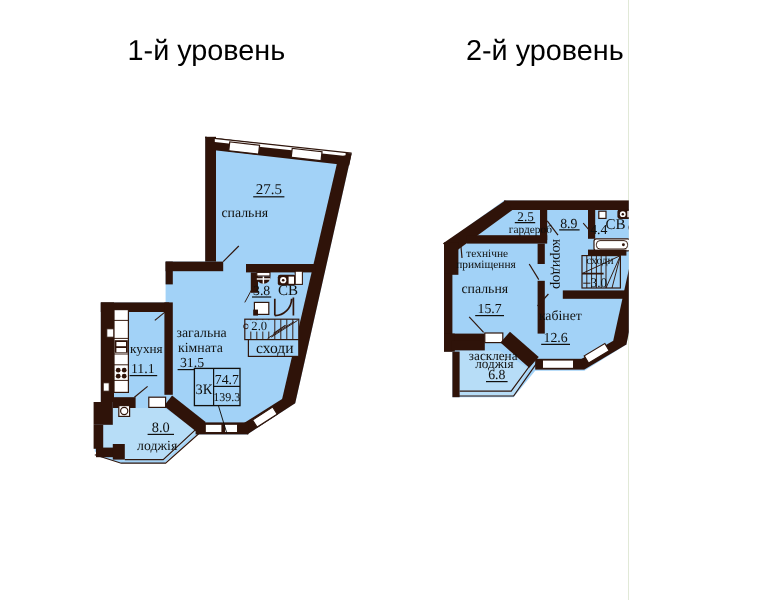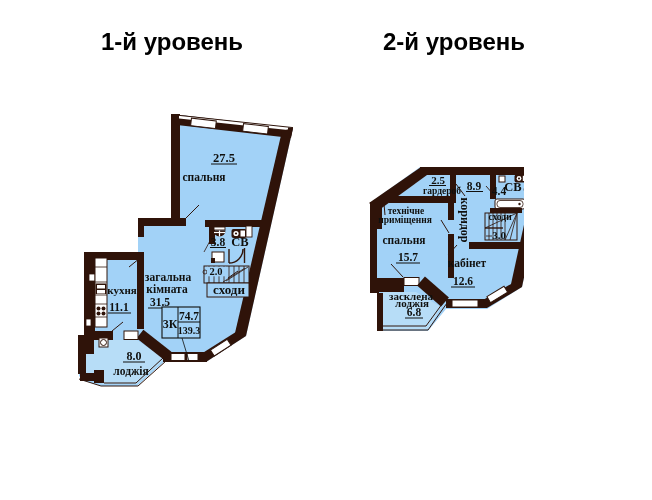--- a/index.html
+++ b/index.html
@@ -1,16 +1,16 @@
 <!DOCTYPE html>
 <html><head>
 <meta charset="utf-8">
 <style>
   html,body{margin:0;padding:0;background:#ffffff;}
-  #stage{position:relative;width:524px;height:500px;background:#4d7c0f;overflow:hidden;font-weight:bold;}
+  #stage{position:relative;width:524px;height:500px;background:#4d7c0f;overflow:hidden;}
   svg{position:absolute;left:0;top:0;}
   .lbl{font-family:"Liberation Serif",serif;fill:#10100e;}
   .ttl{font-family:"Liberation Sans",sans-serif;fill:#000000;}
 </style>
 </head>
 <body>
 <div id="stage">
 <svg width="652" height="500" viewBox="0 0 652 500">
 
   <rect x="0" y="0" width="652" height="500" fill="#ffffff"></rect>

